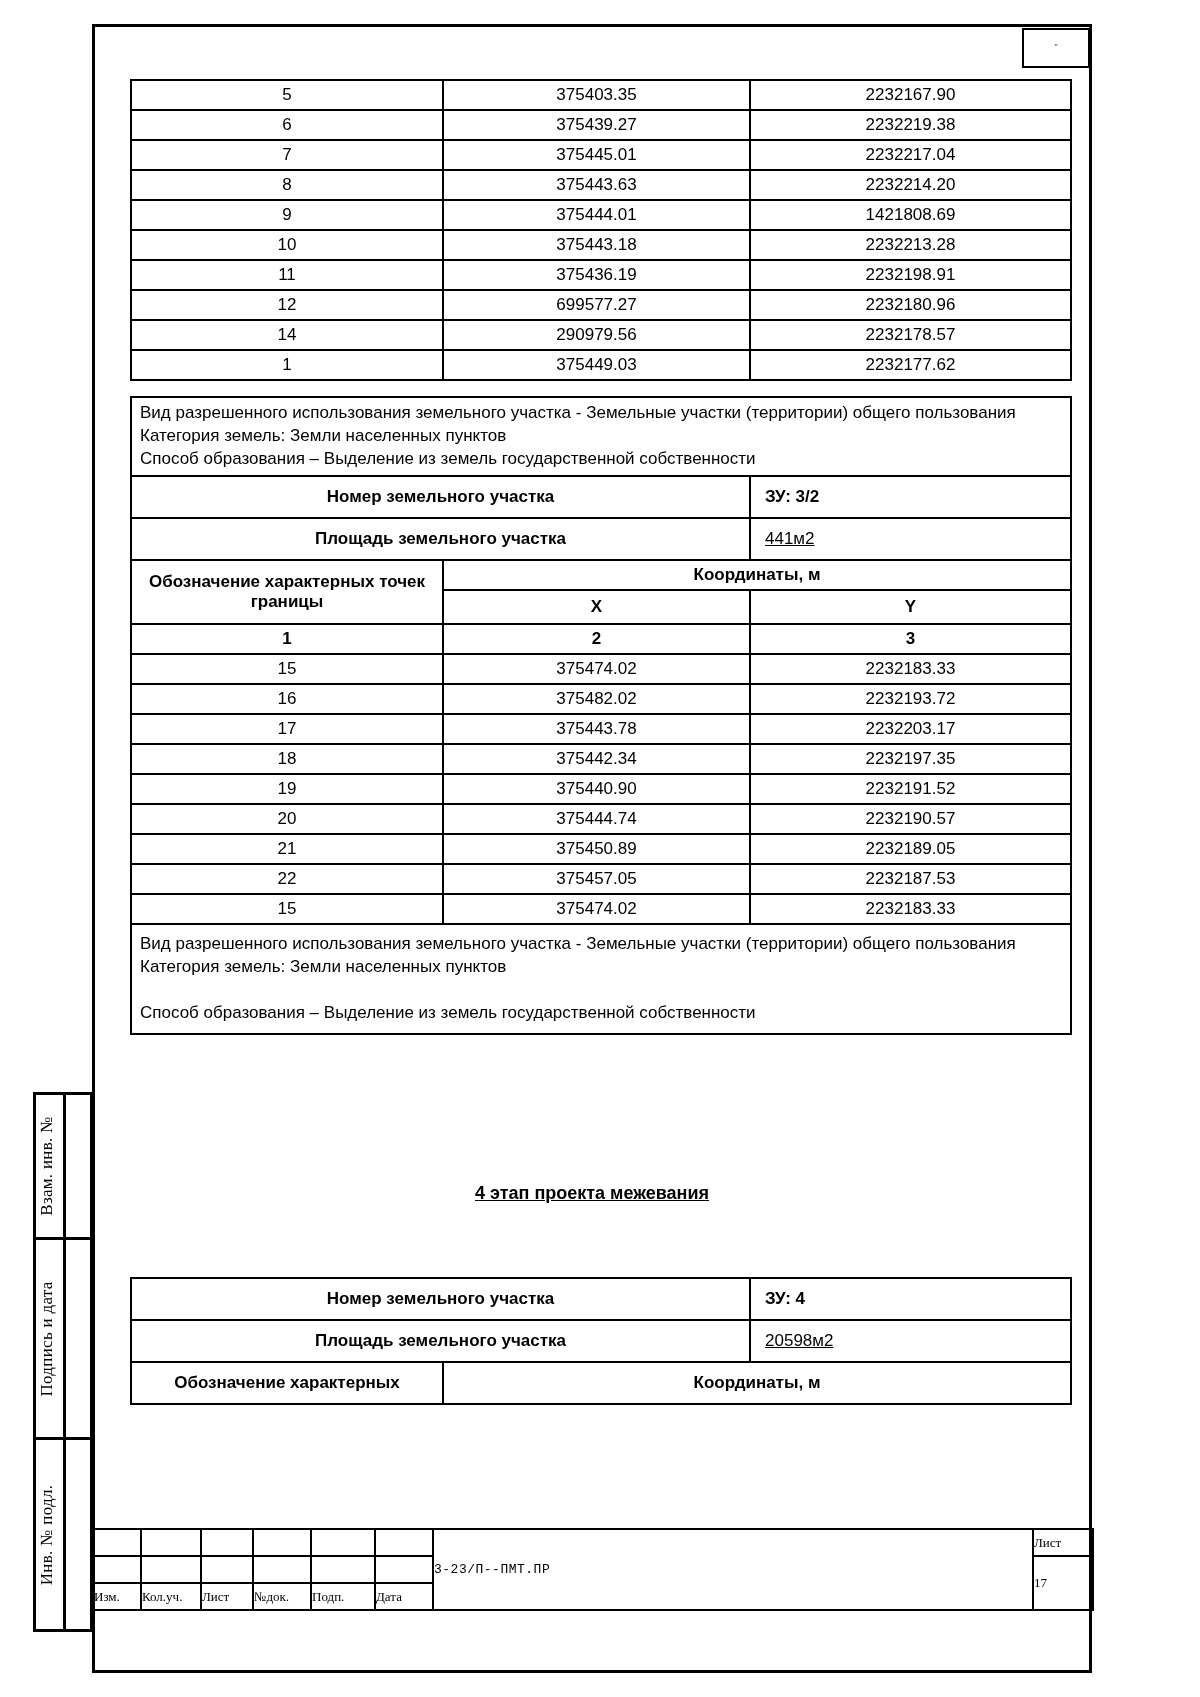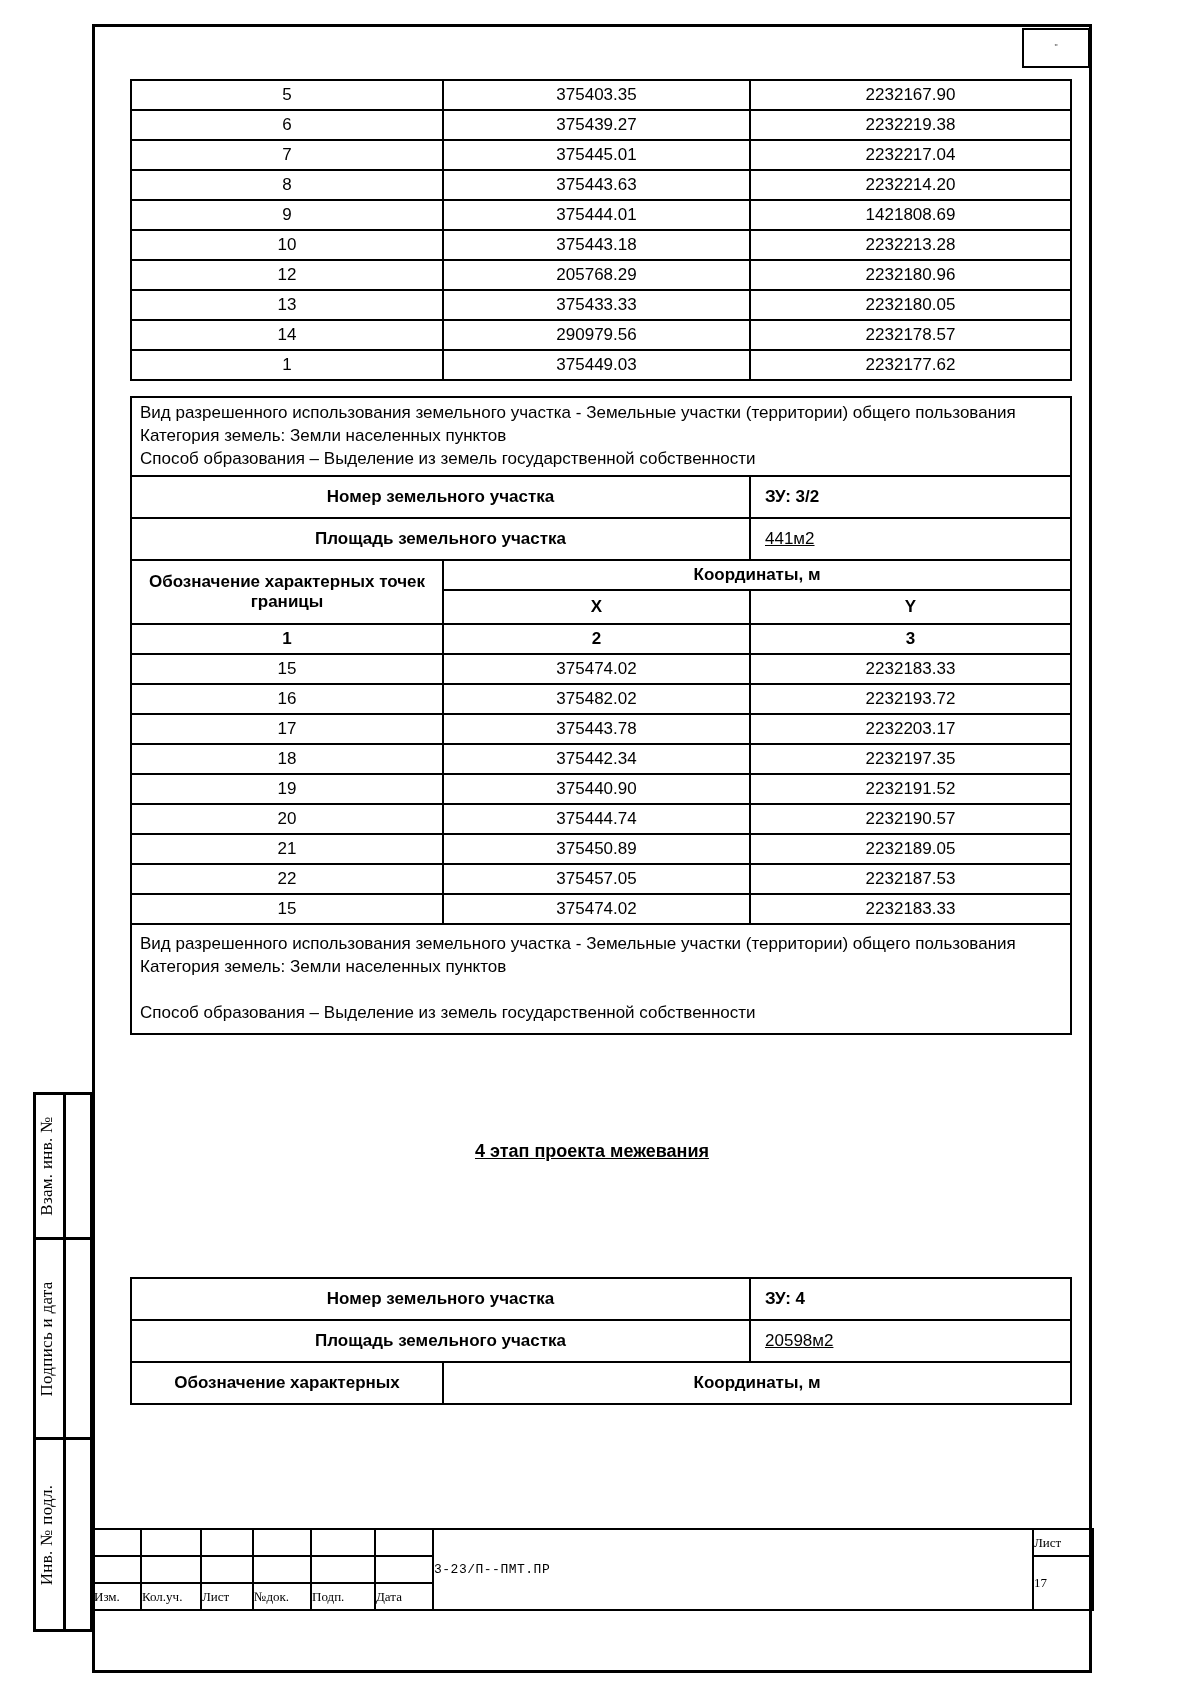--- a/index.html
+++ b/index.html
@@ -200,28 +200,28 @@
           <td class="thick">9</td>
           <td class="thick">375444.01</td>
           <td class="thick">1421808.69</td>
         </tr>
         <tr class="row-h">
           <td class="thick">10</td>
           <td class="thick">375443.18</td>
           <td class="thick">2232213.28</td>
         </tr>
         <tr class="row-h">
+          <td class="thick">11</td>
+          <td class="thick">375436.19</td>
+          <td class="thick">2232198.91</td>
+        </tr>
+        <tr class="row-h">
           <td class="thick">12</td>
-          <td class="thick">205768.29</td>
+          <td class="thick">699577.27</td>
           <td class="thick">2232180.96</td>
-        </tr>
-        <tr class="row-h">
-          <td class="thick">13</td>
-          <td class="thick">375433.33</td>
-          <td class="thick">2232180.05</td>
         </tr>
         <tr class="row-h">
           <td class="thick">14</td>
           <td class="thick">290979.56</td>
           <td class="thick">2232178.57</td>
         </tr>
         <tr class="row-h">
           <td class="thick">1</td>
           <td class="thick">375449.03</td>
           <td class="thick">2232177.62</td>
@@ -315,21 +315,21 @@
     <tbody>
       <tr>
         <td colspan="3" class="desc-cell thick" style="height: 100px; white-space: pre-line;">  Вид разрешенного использования земельного участка - Земельные участки (территории) общего пользования
 Категория земель: Земли населенных пунктов
 
 Способ образования – Выделение из земель  государственной собственности</td>
       </tr>
     </tbody>
   </table>
 
-  <div class="stage-title" style="top:1141px;text-decoration:underline;">4 этап проекта межевания</div>
+  <div class="stage-title" style="top:1183px;text-decoration:underline;">4 этап проекта межевания</div>
 
   <table class="tbl" id="t3" style="left:130px; top:1277px; width:940px;">
     <colgroup>
         <col style="width:312px">
         <col style="width:307px">
         <col style="width:321px">
       </colgroup>
     <tbody>
       <tr style="height:42px;">
         <td colspan="2" class="hdr-bold thick">Номер земельного участка</td>

